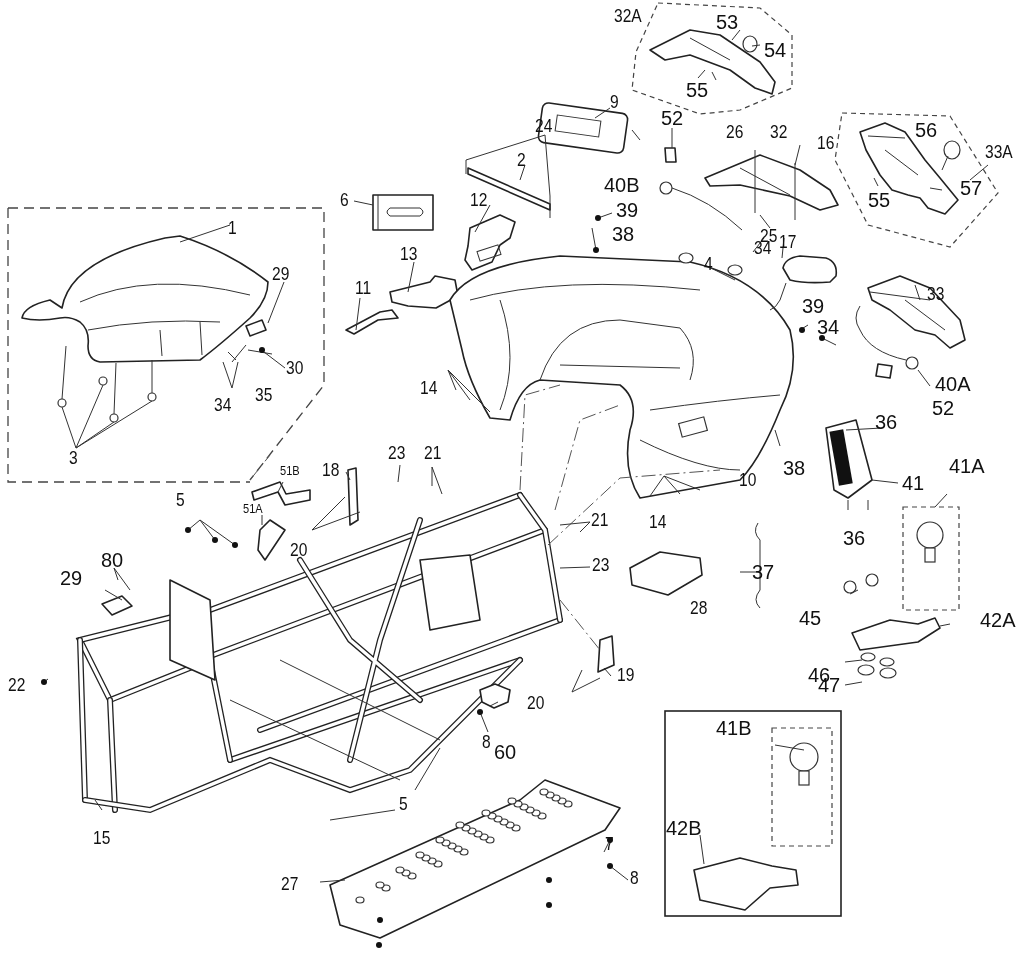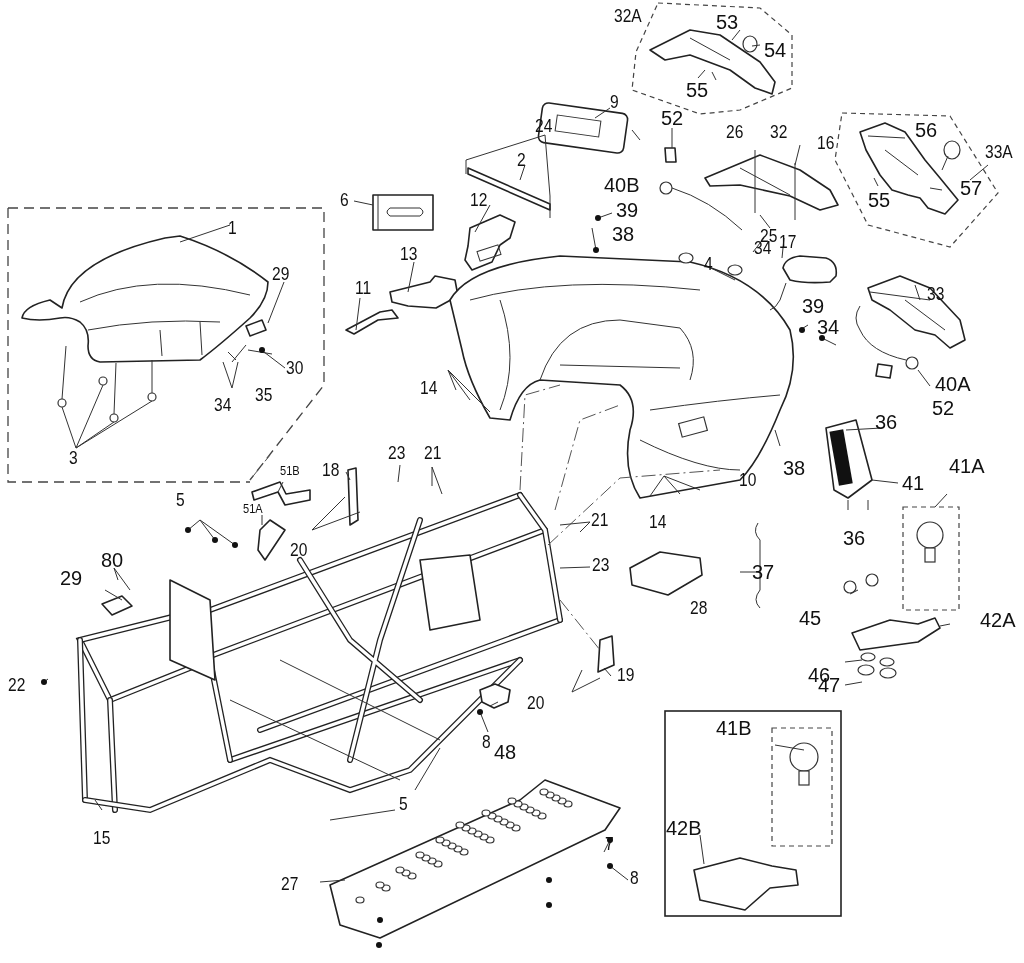--- a/index.html
+++ b/index.html
@@ -361,21 +361,21 @@
 <div class="lbl w" style="left:802px;top:296px">39</div>
 <div class="lbl w" style="left:935px;top:374px">40A</div>
 <div class="lbl w" style="left:604px;top:175px">40B</div>
 <div class="lbl w" style="left:949px;top:456px">41A</div>
 <div class="lbl w" style="left:716px;top:718px">41B</div>
 <div class="lbl w" style="left:980px;top:610px">42A</div>
 <div class="lbl w" style="left:666px;top:818px">42B</div>
 <div class="lbl w" style="left:799px;top:608px">45</div>
 <div class="lbl w" style="left:808px;top:665px">46</div>
 <div class="lbl w" style="left:818px;top:675px">47</div>
-<div class="lbl w" style="left:494px;top:742px">48</div>
+<div class="lbl w" style="left:494px;top:742px">60</div>
 <div class="lbl w" style="left:60px;top:568px">29</div>
 <div class="lbl w" style="left:101px;top:550px">80</div>
 <div class="lbl s" style="left:243px;top:502px">51A</div>
 <div class="lbl s" style="left:280px;top:464px">51B</div>
 <div class="lbl w" style="left:661px;top:108px">52</div>
 <div class="lbl w" style="left:932px;top:398px">52</div>
 <div class="lbl w" style="left:716px;top:12px">53</div>
 <div class="lbl w" style="left:764px;top:40px">54</div>
 <div class="lbl w" style="left:686px;top:80px">55</div>
 <div class="lbl w" style="left:868px;top:190px">55</div>

